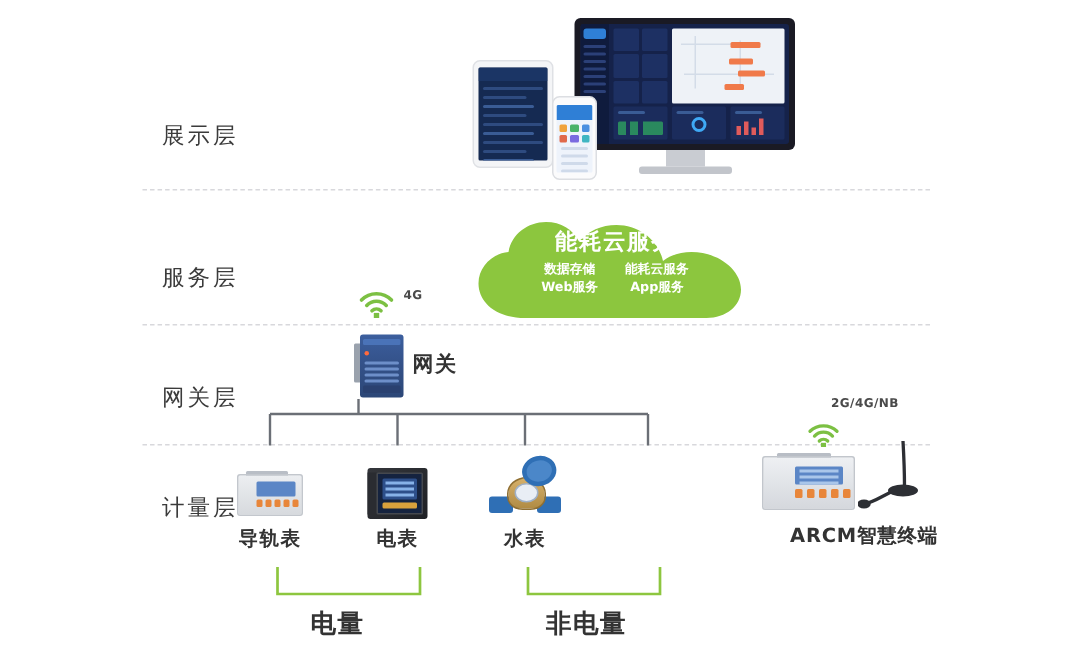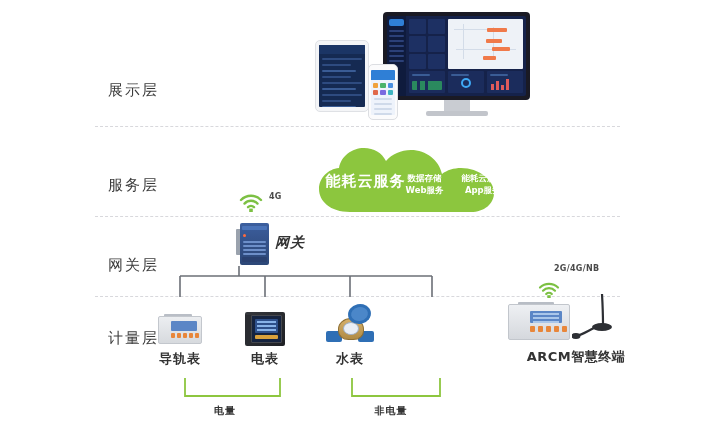--- a/index.html
+++ b/index.html
@@ -149,22 +149,22 @@
   .ph-grid b:nth-child(5){background:#7a6ae0;}
   .ph-grid b:nth-child(6){background:#3fb5c2;}
   .ph-lines { padding:0 3px; }
   .ph-lines i { display:block; height:2px; margin-bottom:3px; background:#cfdaea; border-radius:1px; }
 
   
   .cloud-wrap { position: absolute; left: 316px; top: 146px; width: 188px; height: 68px; }
   .cloud-svg { position:absolute; left:0; top:0; }
   .cloud-text {
     position: absolute; left: 0; top: 0; width: 188px; height: 68px;
-    display: flex; align-items: center;
-    justify-content: flex-end; padding-top: 8px;
+    display: flex; flex-direction: column; align-items: center;
+    justify-content: flex-start; padding-top: 8px;
   }
   .cloud-title {
     font-size: 15px; font-weight: 700; color: #ffffff;
     letter-spacing: 1px; line-height: 1; margin-bottom: 6px;
   }
   .cloud-cols { display: flex; gap: 18px; }
   .cloud-col { display:flex; flex-direction:column; align-items:center; gap: 1px; }
   .cloud-col span {
     font-size: 8.5px; font-weight: 700; color: #ffffff; line-height: 1.25;
     white-space: nowrap;
@@ -189,21 +189,21 @@
     border-radius: 2px;
   }
   .gw-body .top-strip { position:absolute; left:2px; top:3px; right:2px; height:4px; background:#4a73b8; border-radius:1px; }
   .gw-body .led { position:absolute; left:3px; top:11px; width:3px; height:3px; background:#ff6a3d; border-radius:50%; }
   .gw-body .txt { position:absolute; left:3px; right:3px; top:18px; }
   .gw-body .txt i { display:block; height:1.5px; margin-bottom:2.5px; background:#6d8fc9; border-radius:1px; }
   .gw-body .btm { position:absolute; left:2px; right:2px; bottom:3px; height:5px; background:#2a4170; border-radius:1px; }
   .gw-conn { position:absolute; left:0; top:6px; width:6px; height:26px; background:#9aa2ad; border-radius:1px; }
   .gw-label {
     position: absolute; left: 42px; top: 44px;
-    font-size: 14px; font-weight: 700; color: #333; letter-spacing: 1px; font-style: italic;
+    font-size: 14px; font-weight: 700; color: #333; letter-spacing: 1px;
   }
 
   
   .tree { position: absolute; left: 140px; top: 266px; width: 320px; height: 32px; }
 
   
   .meters { position: absolute; left: 140px; top: 300px; width: 330px; height: 70px; }
   .meter { position: absolute; width: 80px; text-align: center; }
   .meter .icon { height: 46px; display:flex; align-items:flex-end; justify-content:center; }
   .meter .cap {
@@ -246,21 +246,21 @@
   .gas .case { position:absolute; left:0; top:6px; width:40px; height:30px; background:linear-gradient(180deg,#eef0f2,#d6d9dd); border:1px solid #c0c4ca; border-radius:2px 2px 3px 3px; }
   .gas .red { position:absolute; left:2px; top:2px; width:36px; height:6px; background:#d2372f; border-radius:2px 2px 0 0; }
   .gas .pipeL { position:absolute; left:5px; top:0; width:5px; height:7px; background:#b8bcc2; }
   .gas .pipeR { position:absolute; right:5px; top:0; width:5px; height:7px; background:#b8bcc2; }
   .gas .win { position:absolute; left:8px; top:13px; width:20px; height:9px; background:#b9c2cd; border:1px solid #9aa3ae; border-radius:1px; }
   .gas .knob { position:absolute; right:5px; top:14px; width:7px; height:7px; background:#9aa3ae; border-radius:50%; }
 
   
   .brackets { position: absolute; left: 140px; top: 378px; width: 330px; height: 45px; }
   .bk-label {
-    position: absolute; top: 26px; font-size: 10px; font-weight: 700;
+    position: absolute; top: 26px; font-size: 17px; font-weight: 700;
     color: #333; letter-spacing: 1px; text-align: center; width: 80px;
   }
   .bk0 { left: 45px; }
   .bk1 { left: 211px; }
 
   
   .arcm { position: absolute; left: 500px; top: 262px; width: 150px; height: 110px; }
   .arcm-wifi { position: absolute; left: 38px; top: 20px; width: 22px; height: 16px; }
   .arcm-net {
     position: absolute; left: 54px; top: 2px;

